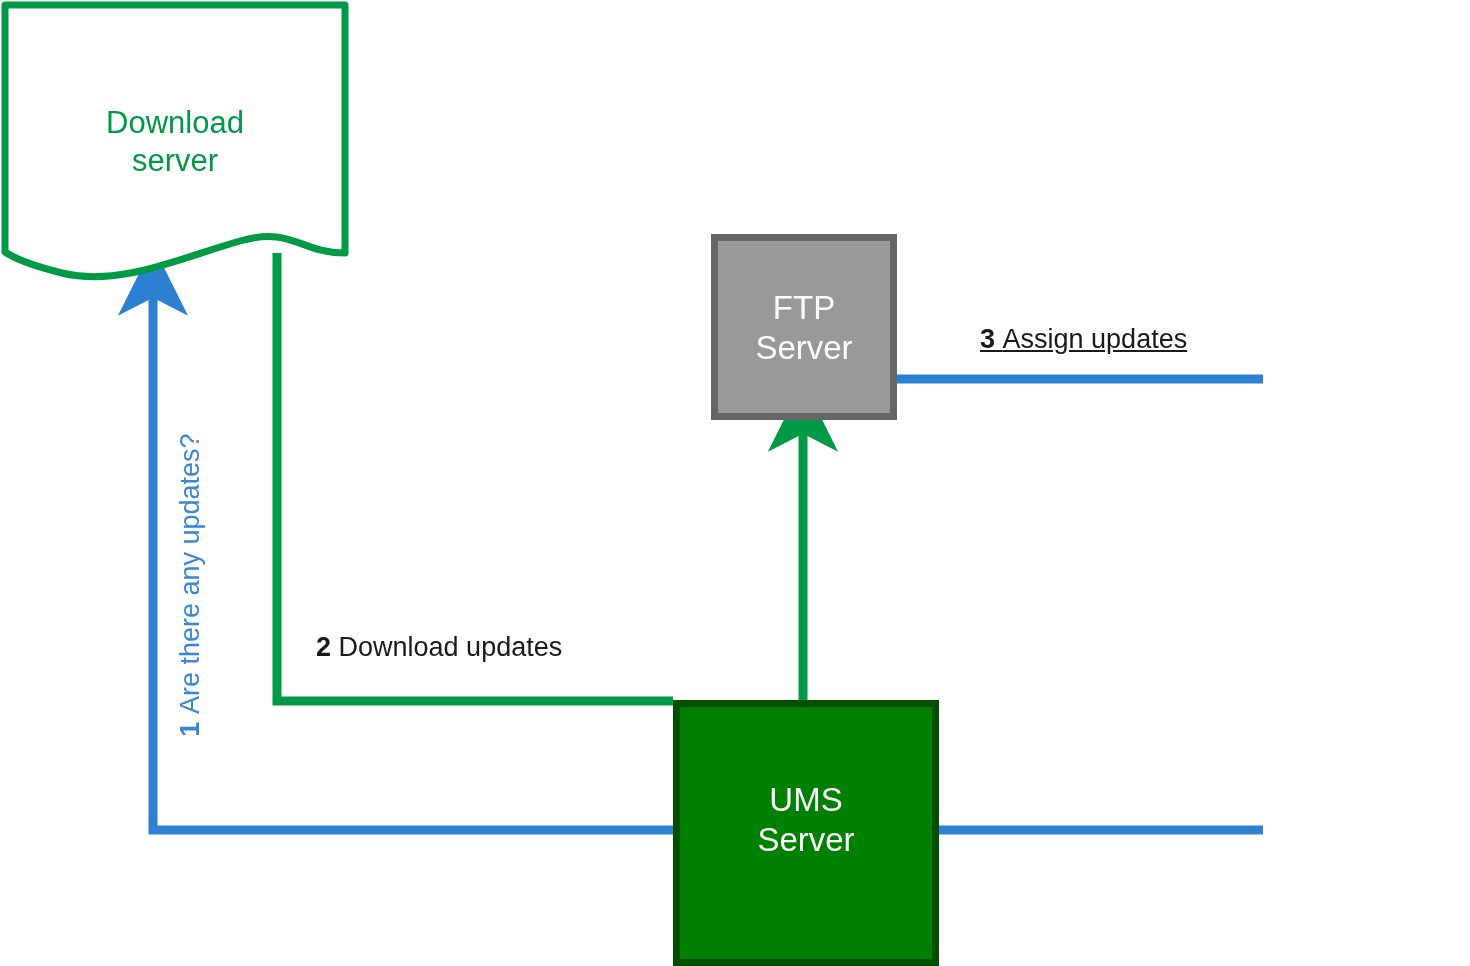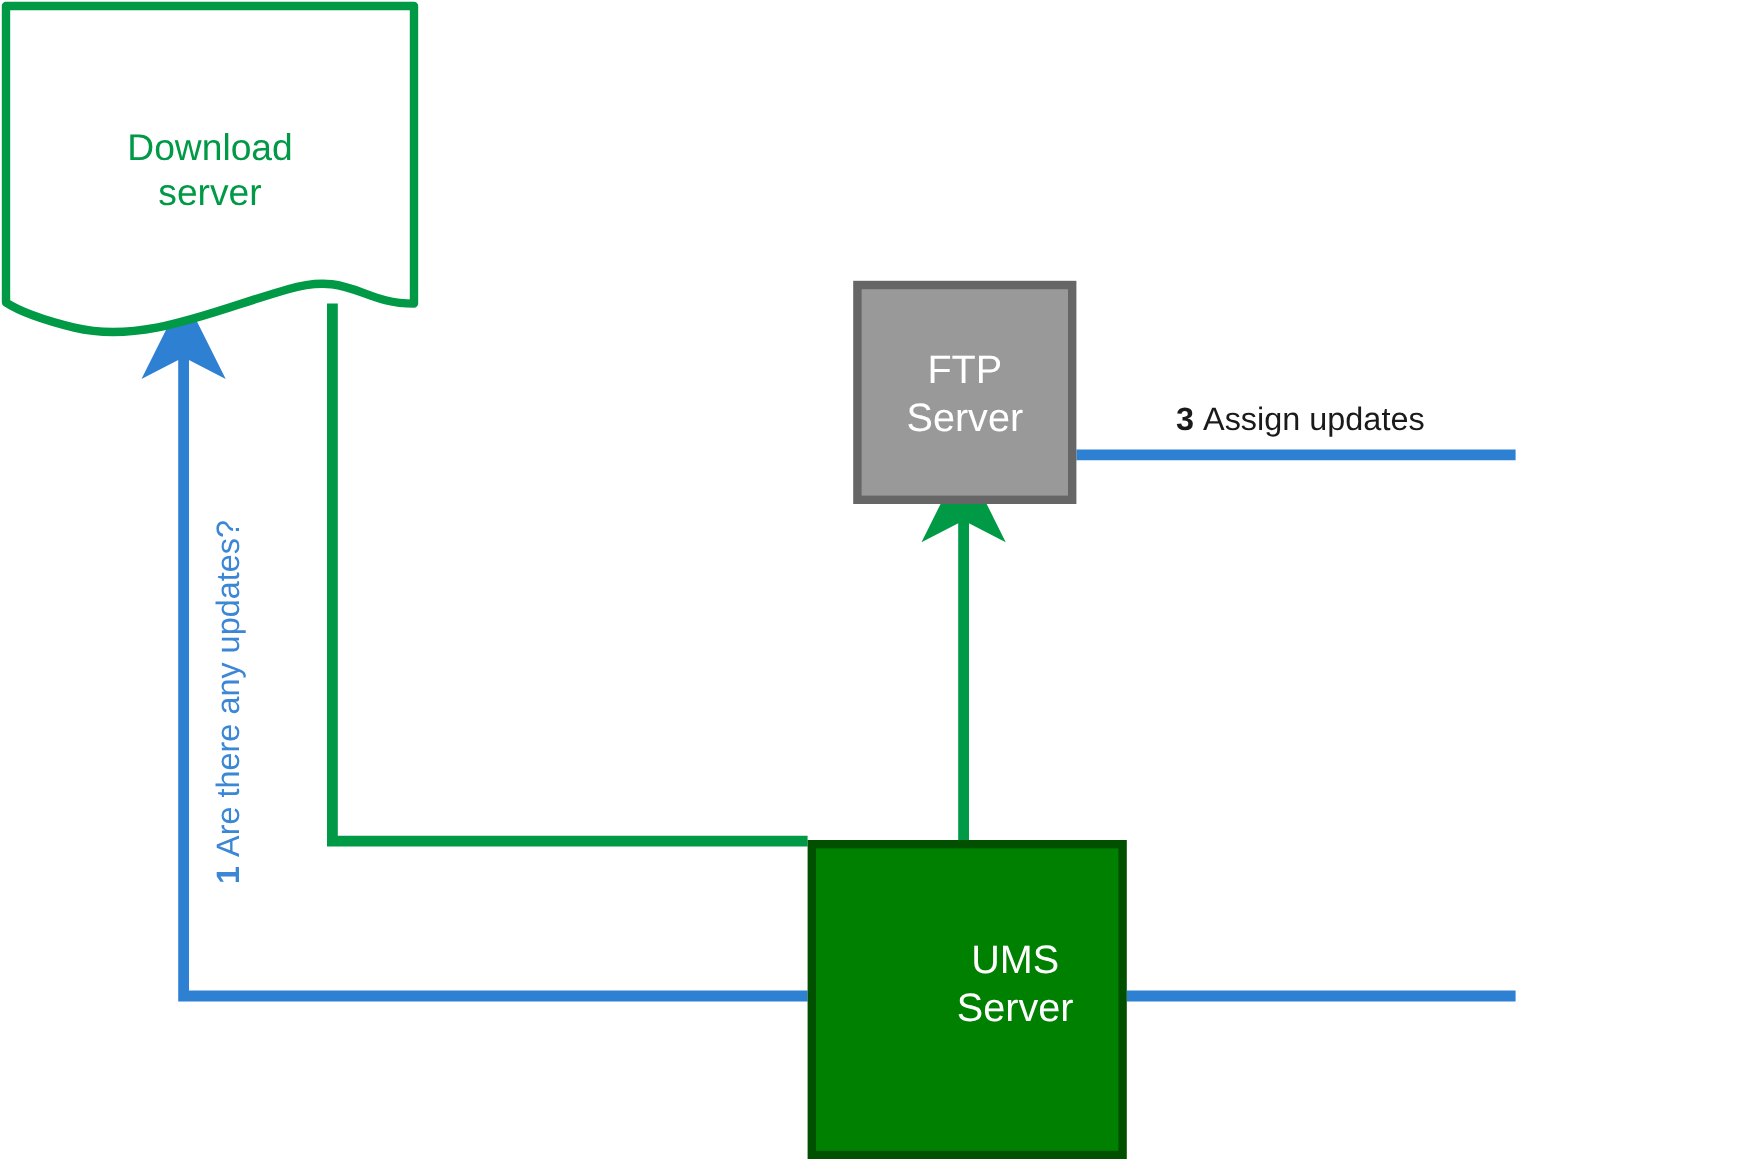--- a/index.html
+++ b/index.html
@@ -45,33 +45,32 @@
     width: 186px;
     font-size: 33px;
     color: #ffffff;
   }
   .label-ums-server {
     left: 673px;
     top: 780px;
     width: 266px;
     font-size: 33px;
     color: #ffffff;
-    padding-left: 40px;
   }
   .edge-label {
     position: absolute;
     font-size: 27px;
     color: #1a1a1a;
     white-space: nowrap;
   }
   .edge-label b {
     font-weight: bold;
   }
   .edge-label-2 { left: 316px; top: 632px; }
-  .edge-label-3 { left: 980px; top: 334px; }
+  .edge-label-3 { left: 980px; top: 324px; text-decoration: underline; }
   .edge-label-4 { left: 1013px; top: 780px; }
   .edge-label-1 {
     position: absolute;
     left: -5px;
     top: 565px;
     width: 400px;
     text-align: center;
     font-size: 27px;
     color: #3b87d6;
     white-space: nowrap;
@@ -192,19 +191,22 @@
   <div class="node-label label-ftp-server">FTP
 Server</div>
 
   <div class="node-label label-ums-server">UMS
 Server</div>
 
   <div class="edge-label-1">
     <b>1</b><span>&nbsp;</span><span>Are there any updates?</span>
   </div>
 
+  <div class="edge-label edge-label-2">
+    <b>2</b><span>&nbsp;</span><span>Download updates</span>
+  </div>
 
   <div class="edge-label edge-label-3">
     <b>3</b><span>&nbsp;</span><span>Assign updates</span>
   </div>
 
 
 </div>
 
 </body></html>

